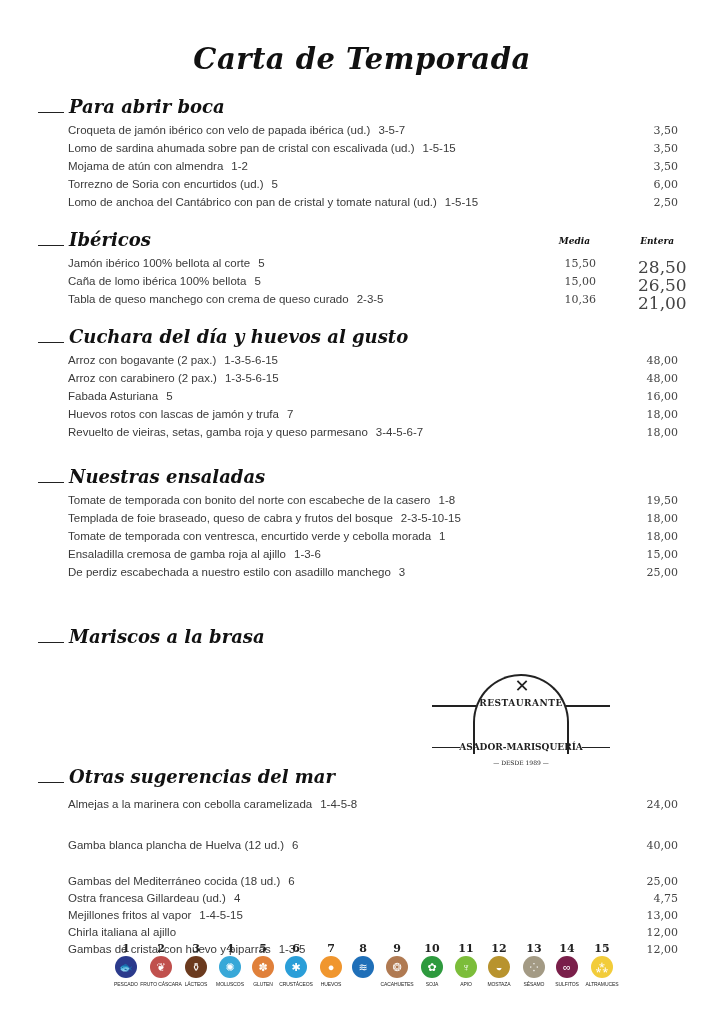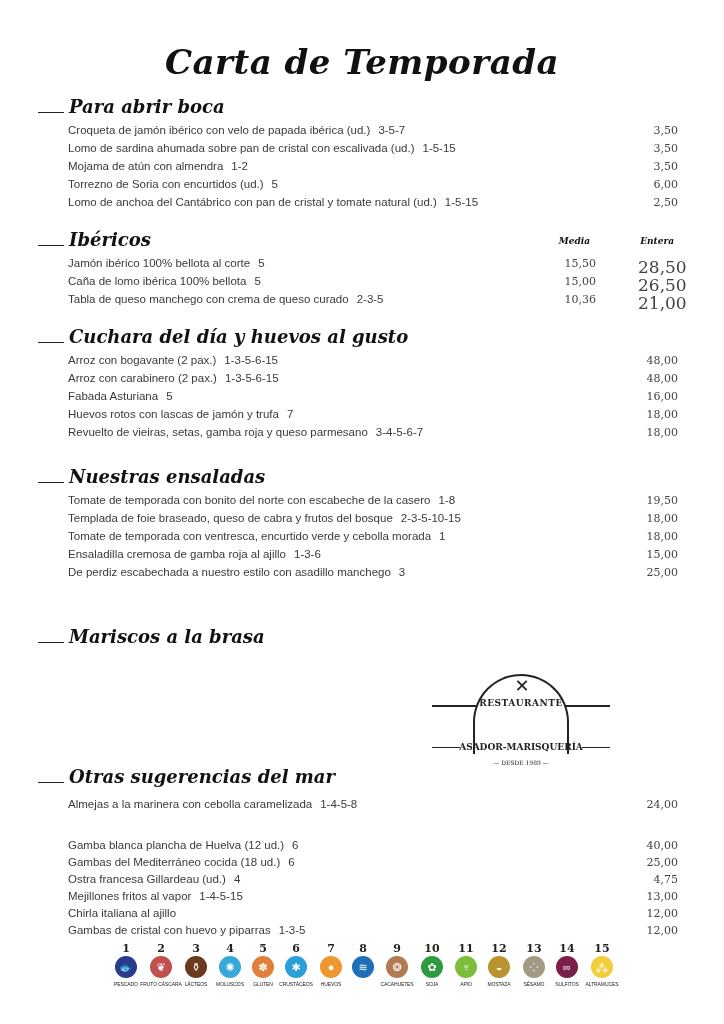--- a/index.html
+++ b/index.html
@@ -2,21 +2,21 @@
 <html><head>
   <meta charset="utf-8">
   <style>
     * { box-sizing: border-box; margin: 0; padding: 0; }
     html, body { width: 724px; height: 1024px; background: #ffffff; overflow: hidden; }
     body { position: relative; font-family: "Liberation Sans", sans-serif; color: #333; }
 
     .title {
       position: absolute; left: 0; top: 42px; width: 724px; text-align: center;
       font-family: "DejaVu Serif", serif; font-style: italic; font-weight: bold;
-      font-size: 34px; color: #111; letter-spacing: 0.5px;
+      font-size: 29px; color: #111; letter-spacing: 0.5px;
     }
 
     .section { position: absolute; left: 38px; width: 642px; }
     .sec-head { position: relative; height: 24px; }
     .sec-line { position: absolute; left: 0; top: 16px; width: 26px; height: 1px; background: #222; }
     .sec-title {
       position: absolute; left: 31px; top: 0;
       font-family: "DejaVu Serif", serif; font-style: italic; font-weight: bold;
       font-size: 18px; color: #111; white-space: nowrap;
     }
@@ -200,21 +200,21 @@
   </div>
   <div class="items" style="margin-top:6px;">
     <div class="item" style="height:17px;">
         <span class="name"><span>Almejas a la marinera con cebolla caramelizada</span><span class="allergens">1-4-5-8</span></span>
         <span class="price">24,00</span>
       </div>
     <div class="item" style="height:17px;margin-top:24px;">
         <span class="name"><span>Gamba blanca plancha de Huelva (12 ud.)</span><span class="allergens">6</span></span>
         <span class="price">40,00</span>
       </div>
-    <div class="item" style="height:17px;">
+    <div class="item" style="height:17px;margin-top:19px;">
         <span class="name"><span>Gambas del Mediterráneo cocida (18 ud.)</span><span class="allergens">6</span></span>
         <span class="price">25,00</span>
       </div>
     <div class="item" style="height:17px;">
         <span class="name"><span>Ostra francesa Gillardeau (ud.)</span><span class="allergens">4</span></span>
         <span class="price">4,75</span>
       </div>
     <div class="item" style="height:17px;">
         <span class="name"><span>Mejillones fritos al vapor</span><span class="allergens">1-4-5-15</span></span>
         <span class="price">13,00</span>

